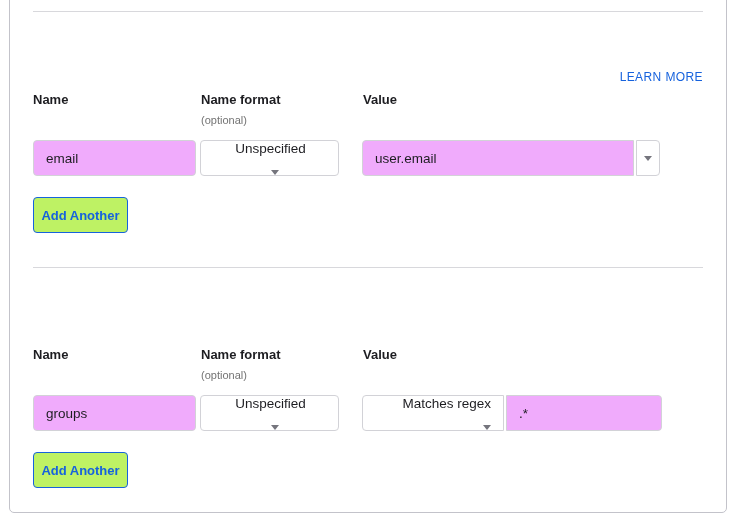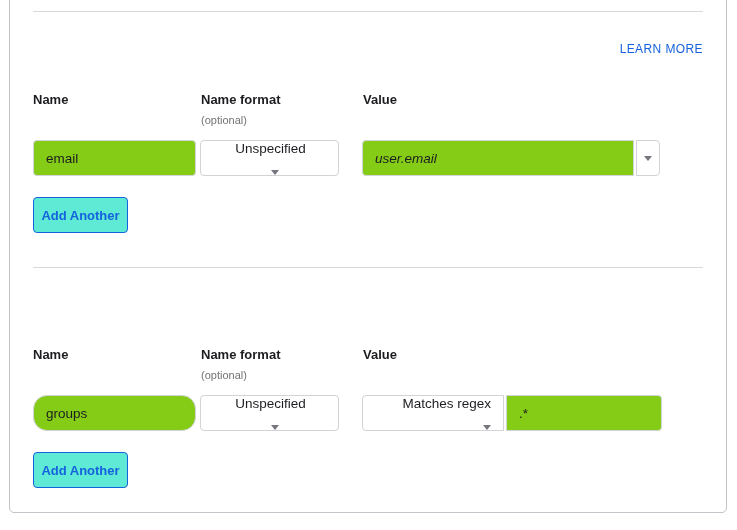--- a/index.html
+++ b/index.html
@@ -15,29 +15,29 @@
 
   .divider { position: absolute; left: 33px; width: 670px; height: 1px; background: #d8d8dc; }
 
   .section-title {
     position: absolute; left: 33px; font-size: 15px; font-weight: 700; color: #1d1d21;
     letter-spacing: .1px;
   }
 
   .learn-more {
     position: absolute; right: 34px; font-size: 12px; font-weight: 500;
-    color: #1662dd; letter-spacing: .4px; cursor: pointer; text-decoration: none;
+    color: #1662dd; letter-spacing: .4px; cursor: pointer; text-decoration: none; margin-top: 28px;
   }
 
   .col-label { position: absolute; font-size: 13px; font-weight: 700; color: #1d1d21; }
   .col-note  { position: absolute; font-size: 11px; font-weight: 400; color: #737373; }
 
   .txt-input {
     position: absolute; height: 36px; border: 1px solid #d2d2d7; border-radius: 4px;
-    background: #84cc16; font-family: "Liberation Sans", sans-serif;
+    background: #f0abfc; font-family: "Liberation Sans", sans-serif;
     font-size: 13.5px; color: #1d1d21; padding: 0 12px; outline: none;
   }
 
   .select-box {
     position: absolute; height: 36px; border: 1px solid #d2d2d7; border-radius: 4px;
     background: #fff; display: flex; align-items: center; justify-content: space-between;
     padding: 0 12px 0 14px; font-size: 13.5px; color: #1d1d21; cursor: pointer; flex-direction: column;
   }
 
   .caret {
@@ -51,21 +51,21 @@
     border-radius: 0 4px 4px 0; background: #fff; display: flex;
     align-items: center; justify-content: center; cursor: pointer;
   }
   .combo-arrow-btn .caret { margin-left: 0; }
 
   .joined-select { border-radius: 4px 0 0 4px; }
   .joined-input  { border-radius: 0 4px 4px 0; }
 
   .add-btn {
     position: absolute; left: 33px; width: 95px; height: 36px;
-    background: #5eead4; border: 1px solid #1662dd; border-radius: 4px;
+    background: #bef264; border: 1px solid #1662dd; border-radius: 4px;
     color: #1662dd; font-family: "Liberation Sans", sans-serif;
     font-size: 13px; font-weight: 700; cursor: pointer;
   }
 </style>
 </head>
 <body>
 
 <div class="stage">
   <div class="card"></div>
 
@@ -79,36 +79,36 @@
   <div class="col-note" style="left:201px; top:114px;">(optional)</div>
   <div class="col-label" style="left:363px; top:92px;">Value</div>
 
   <input class="txt-input" style="left: 33px; top: 140px; width: 163px;" value="email">
 
   <div class="select-box" style="left:200px; top:140px; width:139px;">
     <span>Unspecified</span>
     <span class="caret"></span>
   </div>
 
-  <input class="txt-input combo-input" style="left: 362px; top: 140px; width: 272px; font-style: italic;" value="user.email">
+  <input class="txt-input combo-input" style="left: 362px; top: 140px; width: 272px;" value="user.email">
   <div class="combo-arrow-btn" style="left:636px; top:140px;">
     <span class="caret"></span>
   </div>
 
   <button class="add-btn" style="top:197px;">Add Another</button>
 
   <div class="divider" style="top:267px;"></div>
 
 
   <div class="col-label" style="left:33px; top:347px;">Name</div>
   <div class="col-label" style="left:201px; top:347px;">Name format</div>
   <div class="col-note" style="left:201px; top:369px;">(optional)</div>
   <div class="col-label" style="left:363px; top:347px;">Value</div>
 
-  <input class="txt-input" style="left: 33px; top: 395px; width: 163px; border-radius: 14px;" value="groups">
+  <input class="txt-input" style="left: 33px; top: 395px; width: 163px;" value="groups">
 
   <div class="select-box" style="left:200px; top:395px; width:139px;">
     <span>Unspecified</span>
     <span class="caret"></span>
   </div>
 
   <div class="select-box joined-select" style="left:362px; top:395px; width:142px;align-items:flex-end;">
     <span>Matches regex</span>
     <span class="caret"></span>
   </div>

